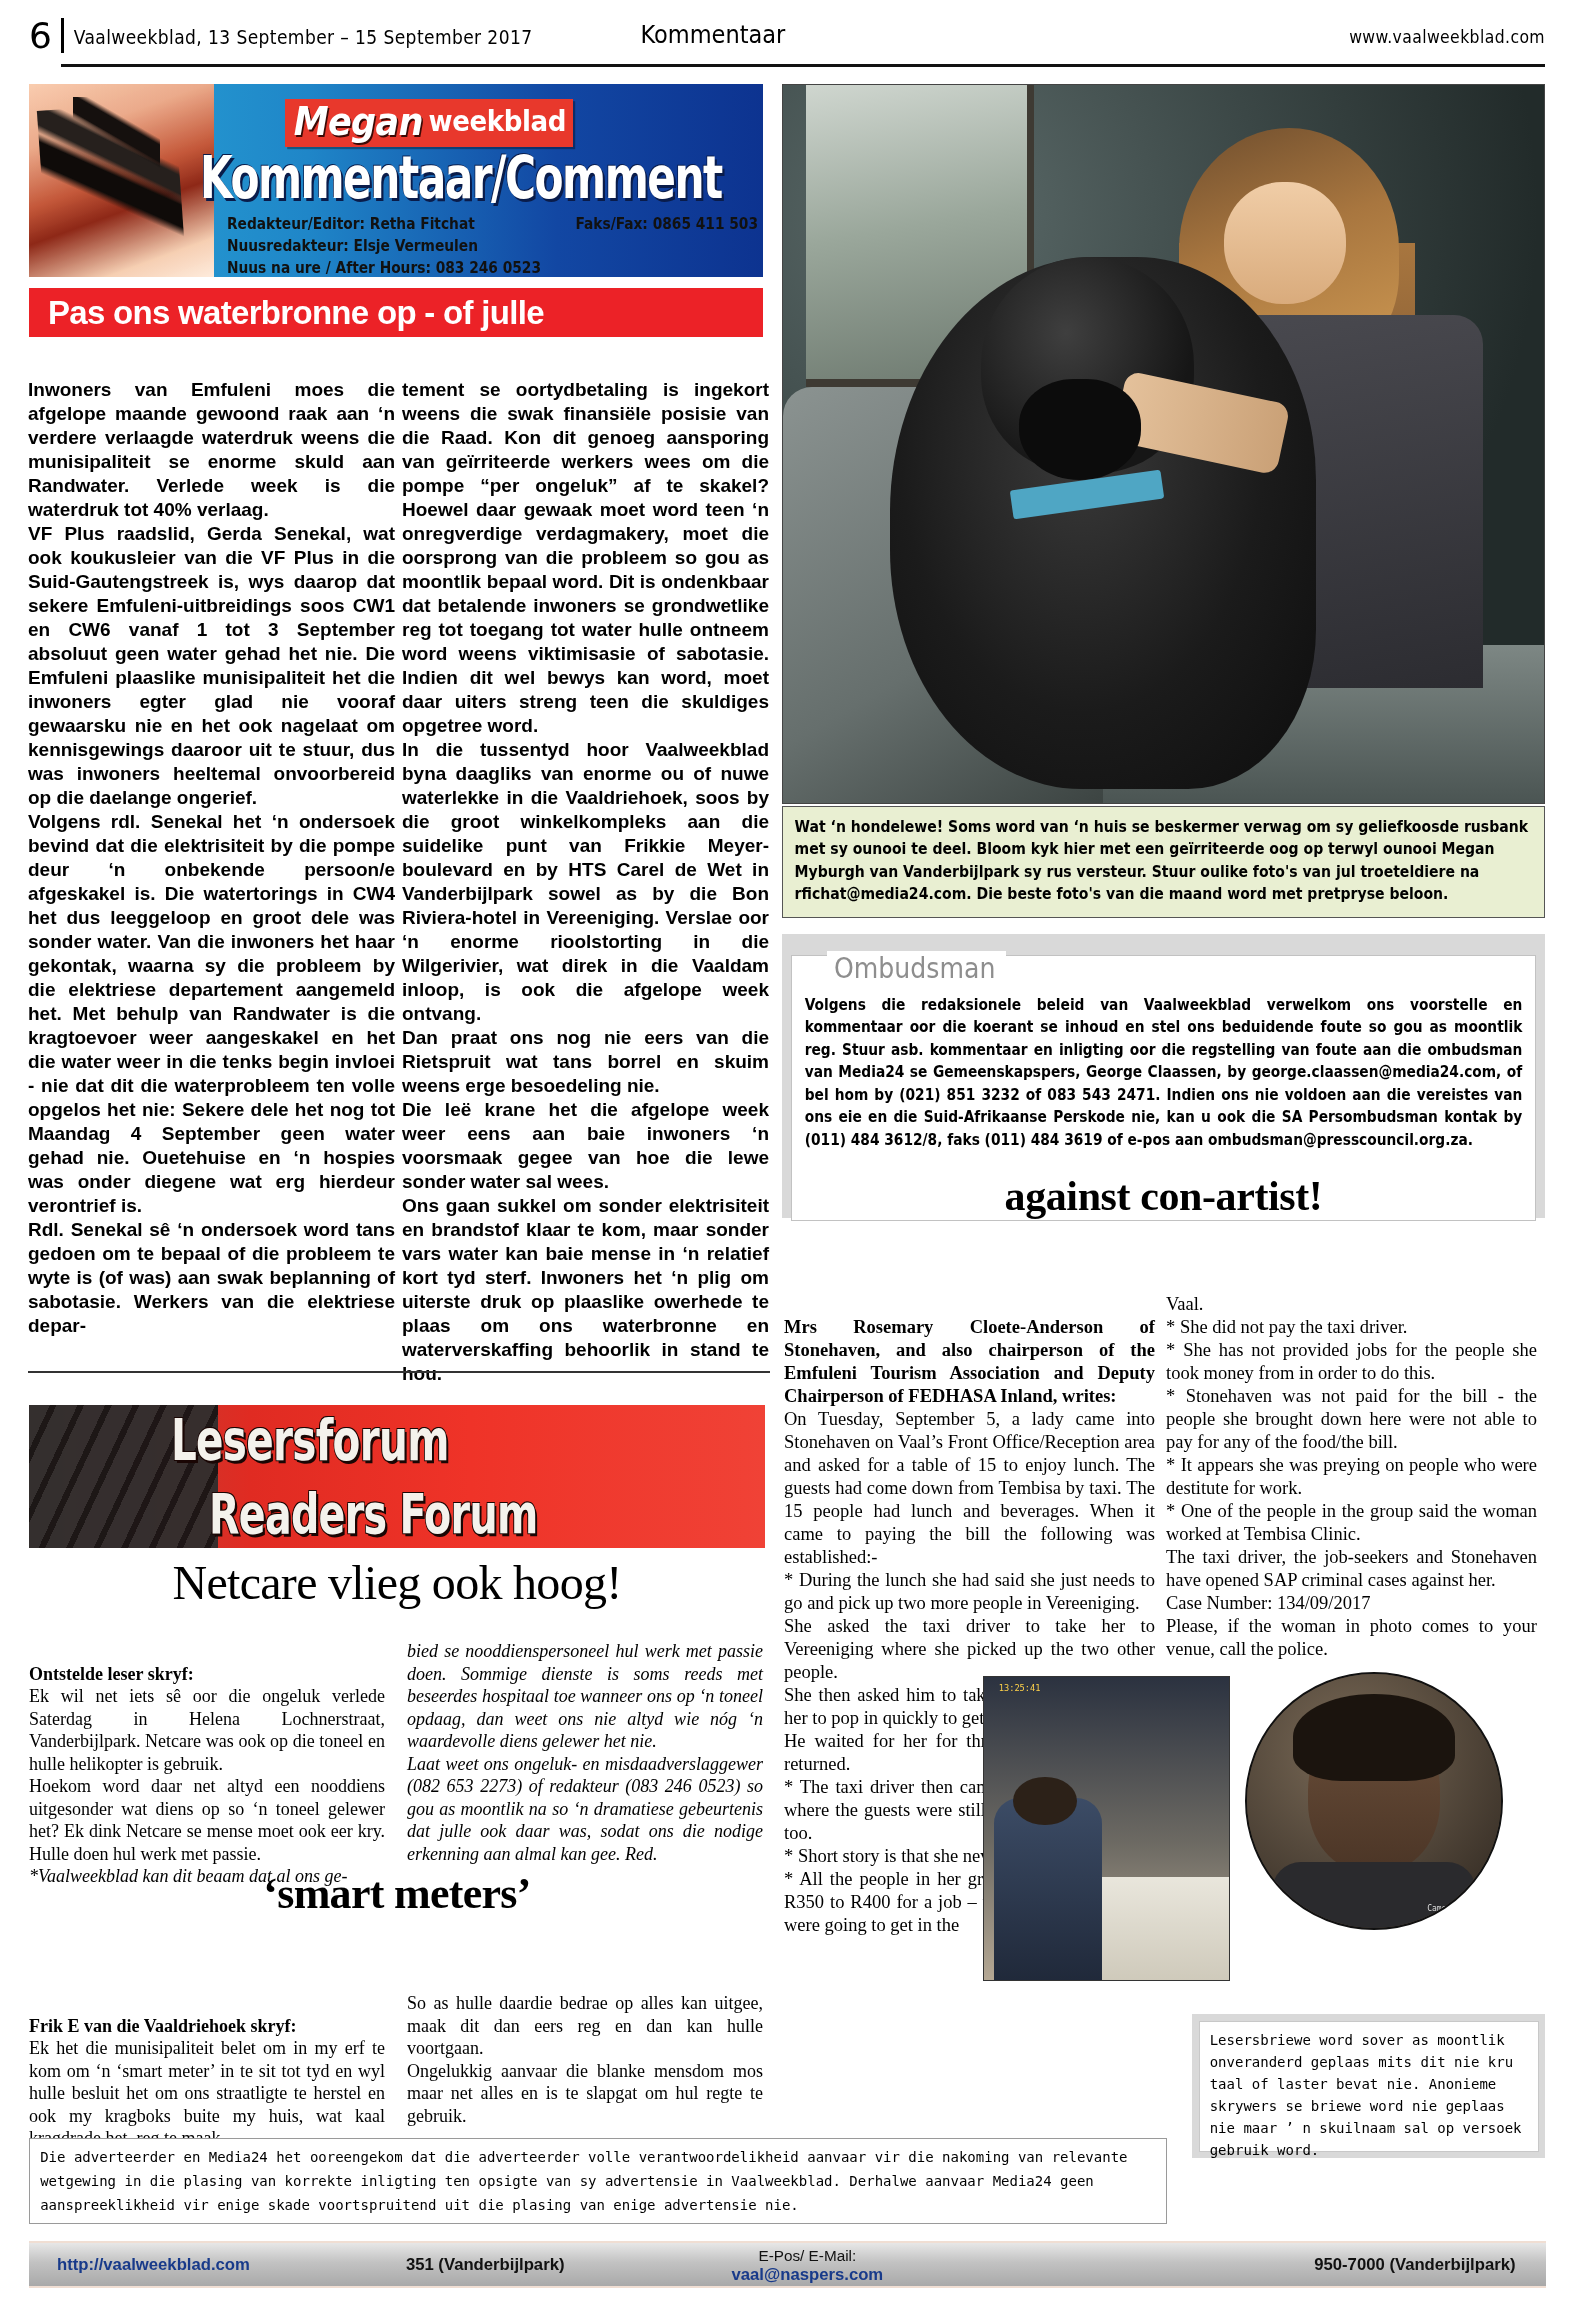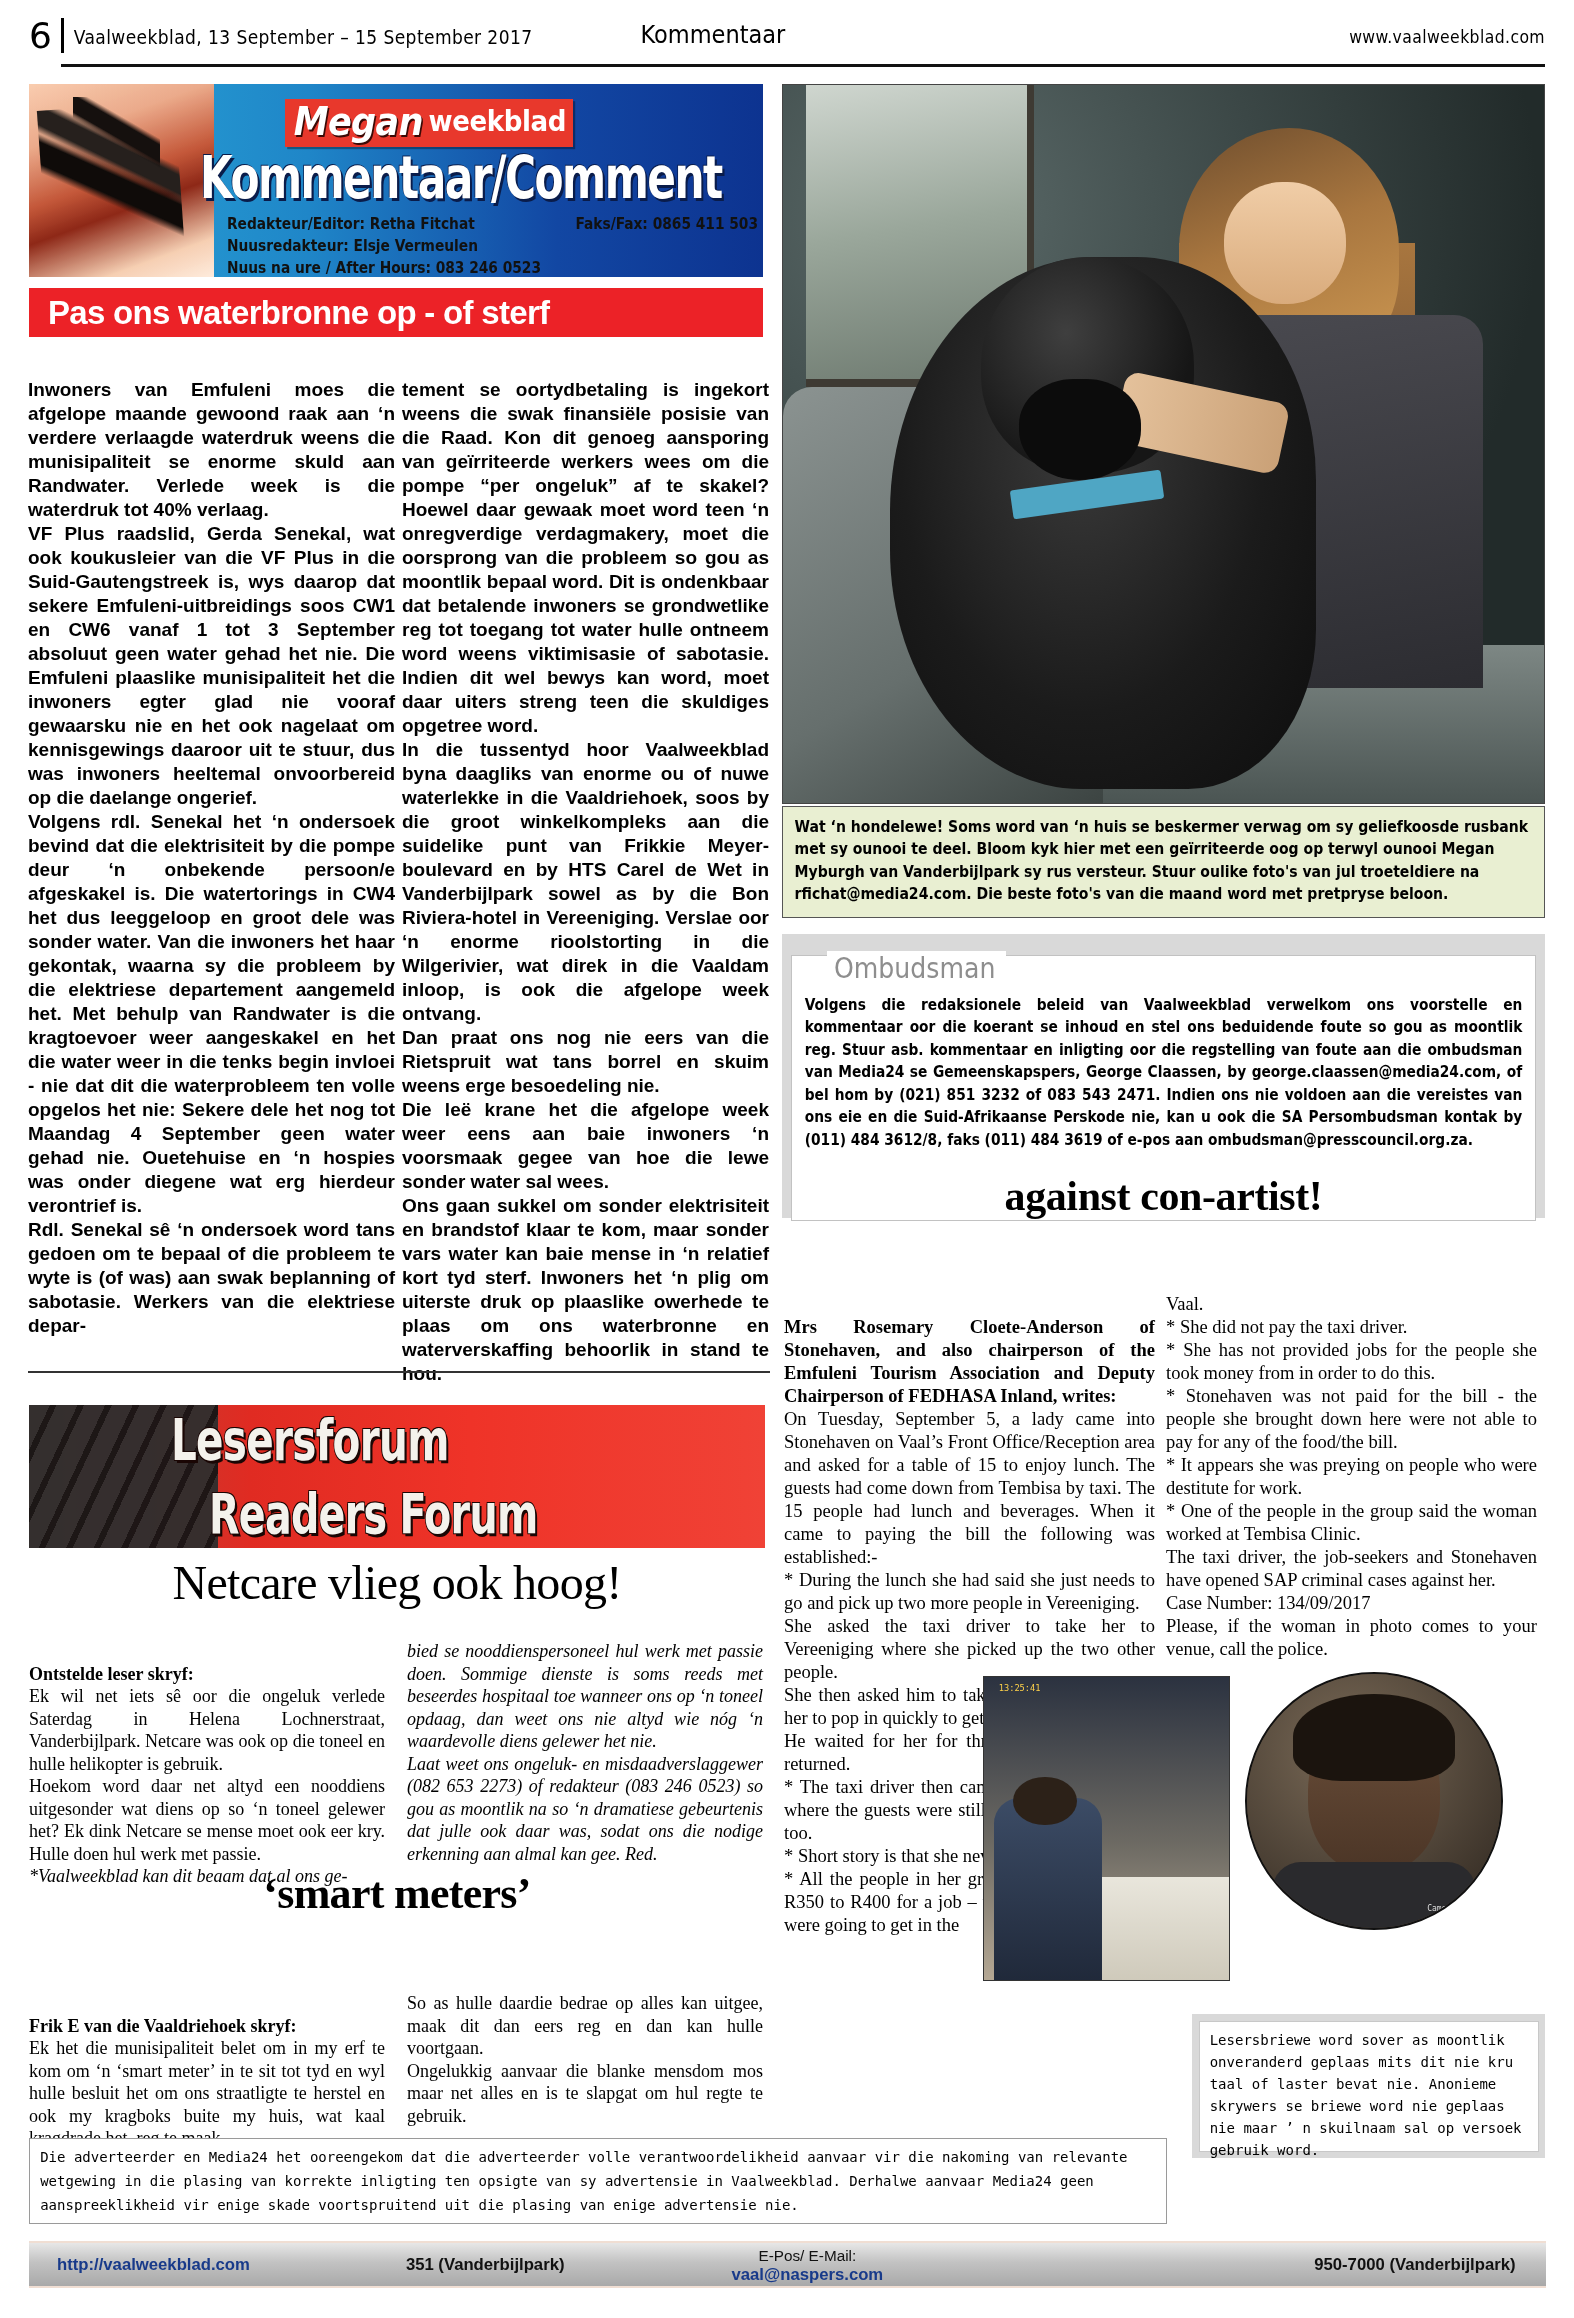--- a/index.html
+++ b/index.html
@@ -437,21 +437,21 @@
     <div class="row">
         <span>Nuusredakteur: Elsje Vermeulen</span>
       </div>
     <div class="row">
         <span>Nuus na ure / After Hours:  083 246 0523</span>
       </div>
   </div>
 </div>
 
 <div class="red-bar">
-  <span>Pas ons waterbronne op - of sterf</span>
+  <span>Pas ons waterbronne op - of julle</span>
 </div>
 
 <div class="a1-col a1-c1">Inwoners van Emfuleni moes die afgelope maande gewoond raak aan ‘n verdere verlaagde waterdruk weens die munisipaliteit se enorme skuld aan Randwater. Verlede week is die waterdruk tot 40% verlaag.
 VF Plus raadslid, Gerda Senekal, wat ook koukusleier van die VF Plus in die Suid-Gautengstreek is, wys daarop dat sekere Emfuleni-uitbreidings soos CW1 en CW6 vanaf 1 tot 3 September absoluut geen water gehad het nie. Die Emfuleni plaaslike munisipaliteit het die inwoners egter glad nie vooraf gewaarsku nie en het ook nagelaat om kennisgewings daaroor uit te stuur, dus was inwoners heeltemal onvoorbereid op die daelange ongerief.
 Volgens rdl. Senekal het ‘n ondersoek bevind dat die elektrisiteit by die pompe deur ‘n onbekende persoon/e afgeskakel is. Die watertorings in CW4 het dus leeggeloop en groot dele was sonder water. Van die inwoners het haar gekontak, waarna sy die probleem by die elektriese departement aangemeld het. Met behulp van Randwater is die kragtoevoer weer aangeskakel en het die water weer in die tenks begin invloei - nie dat dit die waterprobleem ten volle opgelos het nie: Sekere dele het nog tot Maandag 4 September geen water gehad nie. Ouetehuise en ‘n hospies was onder diegene wat erg hierdeur verontrief is.
 Rdl. Senekal sê ‘n ondersoek word tans gedoen om te bepaal of die probleem te wyte is (of was) aan swak beplanning of sabotasie. Werkers van die elektriese depar-</div>
 <div class="a1-col a1-c2">tement se oortydbetaling is ingekort weens die swak finansiële posisie van die Raad. Kon dit genoeg aansporing van geïrriteerde werkers wees om die pompe “per ongeluk” af te skakel? Hoewel daar gewaak moet word teen ‘n onregverdige verdagmakery, moet die oorsprong van die probleem so gou as moontlik bepaal word. Dit is ondenkbaar dat betalende inwoners se grondwetlike reg tot toegang tot water hulle ontneem word weens viktimisasie of sabotasie. Indien dit wel bewys kan word, moet daar uiters streng teen die skuldiges opgetree word.
 In die tussentyd hoor Vaalweekblad byna daagliks van enorme ou of nuwe waterlekke in die Vaaldriehoek, soos by die groot winkelkompleks aan die suidelike punt van Frikkie Meyer-boulevard en by HTS Carel de Wet in Vanderbijlpark sowel as by die Bon Riviera-hotel in Vereeniging. Verslae oor ‘n enorme rioolstorting in die Wilgerivier, wat direk in die Vaaldam inloop, is ook die afgelope week ontvang.
 Dan praat ons nog nie eers van die Rietspruit wat tans borrel en skuim weens erge besoedeling nie.
 Die leë krane het die afgelope week weer eens aan baie inwoners ‘n voorsmaak gegee van hoe die lewe sonder water sal wees.

